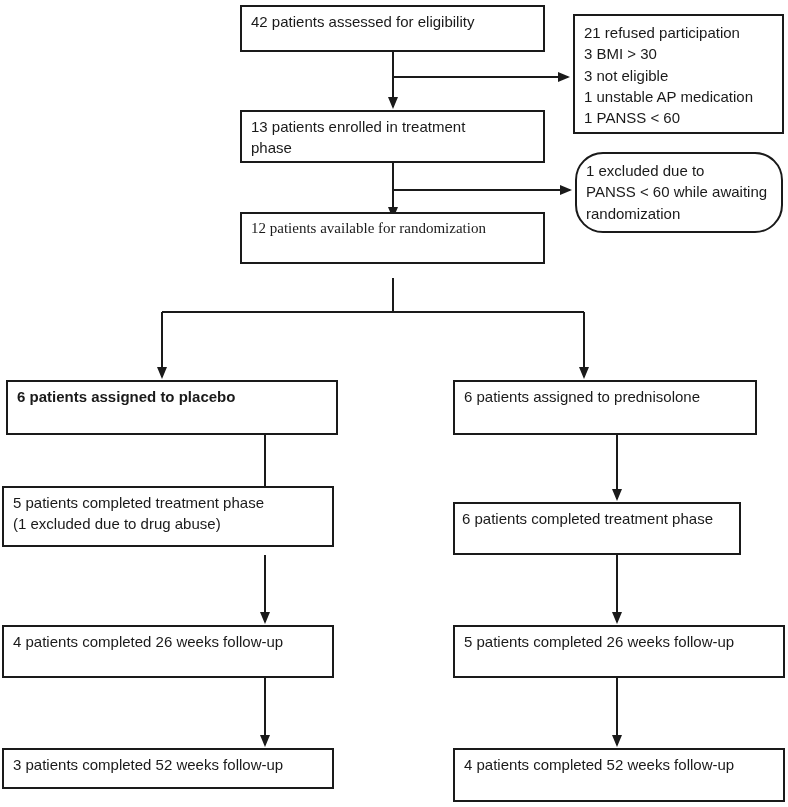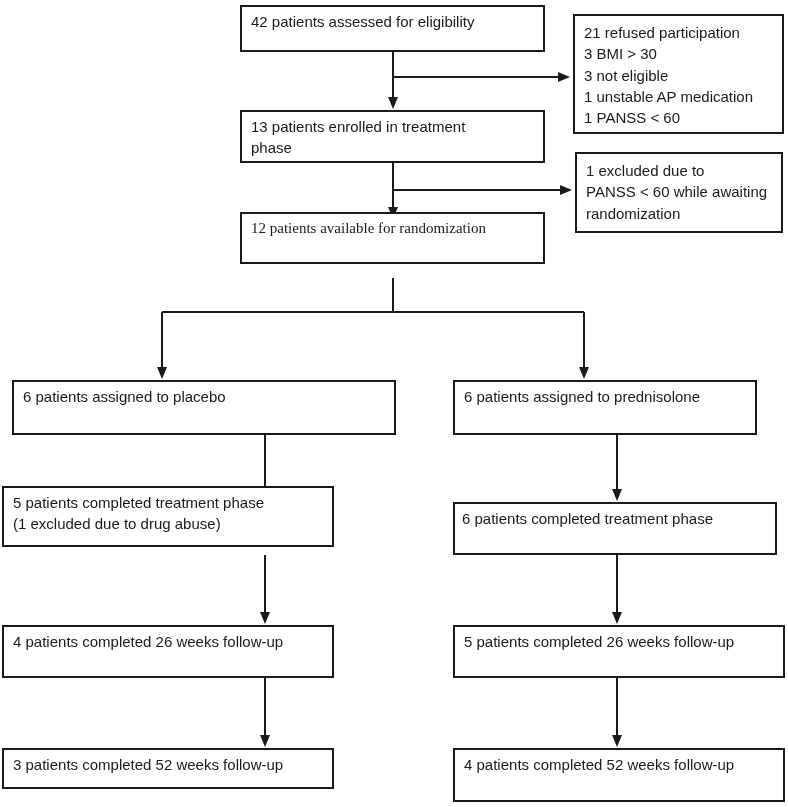--- a/index.html
+++ b/index.html
@@ -87,34 +87,34 @@
 phase</div>
 
   <div class="box" style="left:240px; top:212px; width:305px; height:52px;font-family:Liberation Serif, serif;">12 patients available for randomization</div>
 
   <div class="box side" style="left:573px; top:14px;  width:211px; height:120px;">21 refused participation
 3 BMI &gt; 30
 3 not eligible
 1 unstable AP medication
 1 PANSS &lt; 60</div>
 
-  <div class="box side" style="left:575px; top:152px; width:208px; height:81px;">1 excluded due to
+  <div class="box side" style="left:575px; top:152px; width:208px; height:81px;border-radius:28px;">1 excluded due to
 PANSS &lt; 60 while awaiting
 randomization</div>
 
-  <div class="box" style="left:12px; top:380px; width:384px; height:55px;">6 patients assigned to placebo</div>
+  <div class="box" style="left:6px; top:380px; width:332px; height:55px;font-weight:bold;">6 patients assigned to placebo</div>
 
   <div class="box" style="left:2px; top:486px; width:332px; height:61px;">5 patients completed treatment phase
 (1 excluded due to drug abuse)</div>
 
   <div class="box" style="left:2px; top:625px; width:332px; height:53px;">4 patients completed 26 weeks follow-up</div>
 
   <div class="box" style="left:2px; top:748px; width:332px; height:41px;">3 patients completed 52 weeks follow-up</div>
 
   <div class="box" style="left:453px; top:380px; width:304px; height:55px;">6 patients assigned to prednisolone</div>
 
-  <div class="box" style="left:453px; top:502px; width:324px; height:53px;padding-left:7px;">6 patients completed treatment phase</div>
+  <div class="box" style="left:453px; top:502px; width:288px; height:53px;padding-left:7px;">6 patients completed treatment phase</div>
 
   <div class="box" style="left:453px; top:625px; width:332px; height:53px;">5 patients completed 26 weeks follow-up</div>
 
   <div class="box" style="left:453px; top:748px; width:332px; height:54px;">4 patients completed 52 weeks follow-up</div>
 
 </div>
 
 </body></html>

